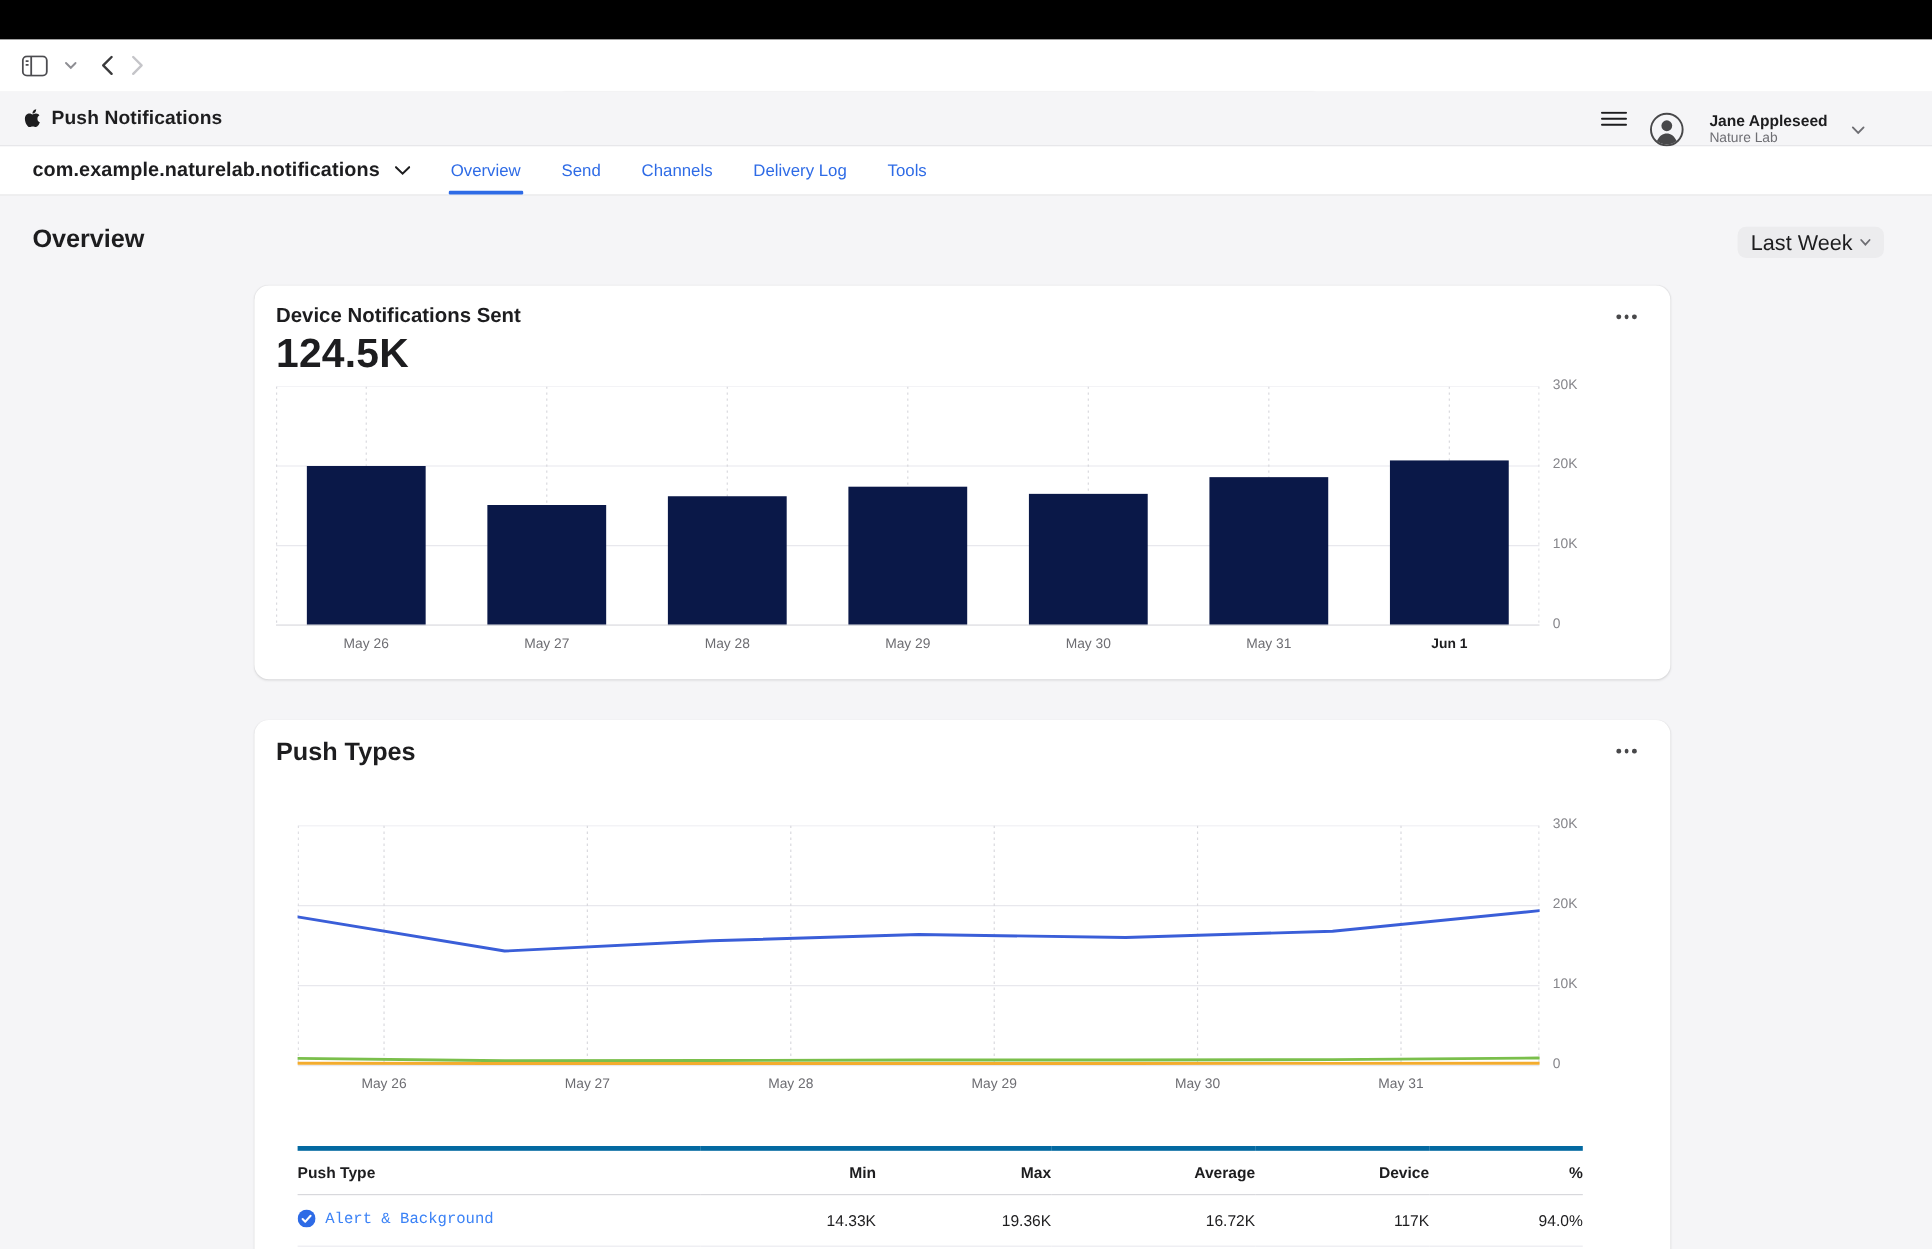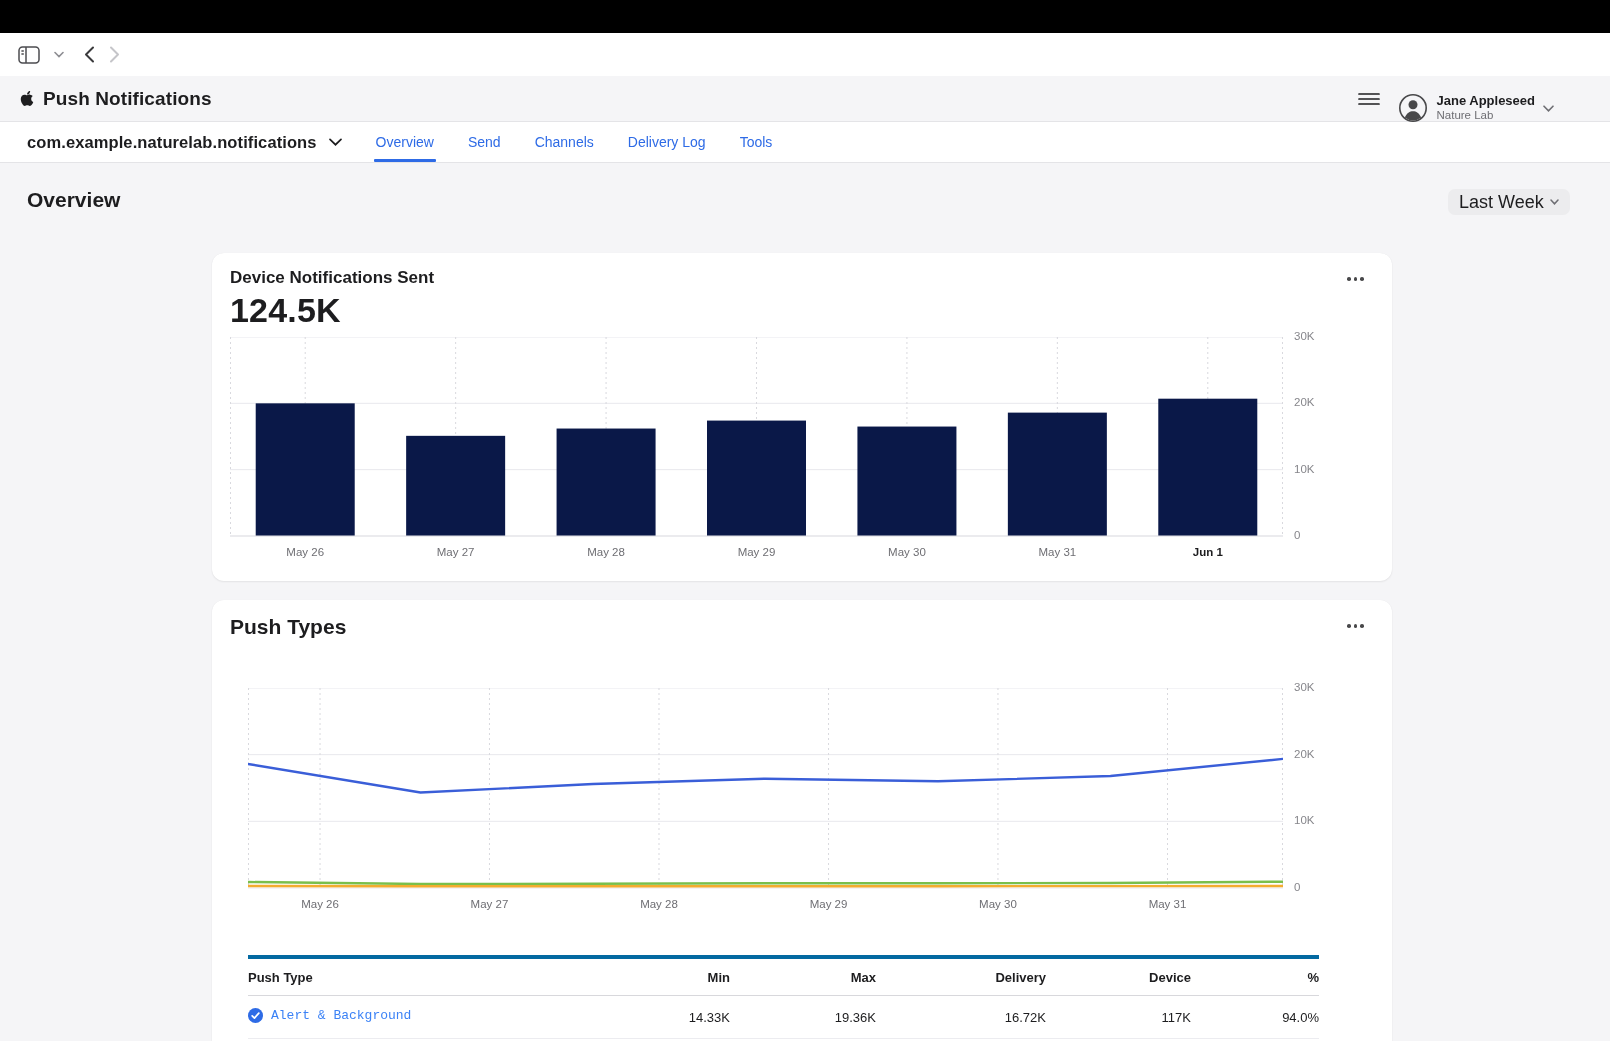--- a/index.html
+++ b/index.html
@@ -15,44 +15,44 @@
   .icon-btn { display:flex; align-items:center; justify-content:center; background:none; border:none; cursor:pointer; padding:0; }
   .url-pill { position:absolute; left:463px; top:43px; width:639px; height:28px; background:#fff;
     border:1px solid #e4e4e7; border-radius:9px; box-shadow:0 1px 2px rgba(0,0,0,.05);
     display:flex; align-items:center; padding:0 9px; }
   .url-center { flex:1; display:flex; align-items:center; justify-content:center; gap:6px; font-size:13px; color:#1d1d1f; }
   .tb-right { position:absolute; right:58px; top:33px; height:43px; display:flex; align-items:center; gap:20px; }
   
   .app-header { position:absolute; top:76px; left:0; width:100%; height:46px; background:#f5f5f7;
     border-bottom:1px solid #e4e4e7; display:flex; align-items:center; }
   .brand { display:flex; align-items:center; gap:9px; margin-left:20px; }
-  .brand-title { font-size:19px; font-weight:700; letter-spacing:.1px; }
+  .brand-title { font-size:16px; font-weight:700; letter-spacing:.1px; }
   .hdr-right { position:absolute; right:56px; top:0; height:46px; display:flex; align-items:center; gap:18px; }
-  .user-chip { display:flex; align-items:center; gap:8px; cursor:pointer;margin-top:18px; }
+  .user-chip { display:flex; align-items:center; gap:20px; cursor:pointer;margin-top:18px; }
   .user-names { display:flex; flex-direction:column; line-height:1.15; }
   .user-name { font-size:13px; font-weight:700; }
   .user-org { font-size:11.5px; color:#6e6e73; }
   
   .subnav { position:absolute; top:122px; left:0; width:100%; height:41px; background:#fff;
     border-bottom:1px solid #e4e4e7; display:flex; align-items:center; }
   .bundle { display:flex; align-items:center; gap:12px; margin-left:27px; cursor:pointer; }
   .bundle-id { font-size:16.5px; font-weight:700; letter-spacing:.1px; }
   .tabs { display:flex; align-items:center; gap:34px; margin-left:34px; height:100%; }
   .tab { font-size:14px; color:#2e6be6; text-decoration:none; height:100%; display:flex; align-items:center;
     position:relative; cursor:pointer; }
   .tab.active::after { content:""; position:absolute; left:-2px; right:-2px; bottom:0; height:3px; background:#2e6be6; border-radius:1px; }
   
   .page-title { position:absolute; left:27px; top:188px; font-size:21px; font-weight:700; }
   .range-btn { position:absolute; left:1448px; top:189px; height:26px; padding:0 11px; background:#ececee;
     border:none; border-radius:7px; font-size:18px; color:#1d1d1f; font-family:inherit;
     display:flex; align-items:center; gap:6px; cursor:pointer; }
   
   .card { position:absolute; left:212px; width:1180px; background:#fff; border-radius:12px;
     box-shadow:0 1px 2px rgba(0,0,0,.07), 0 0 1px rgba(0,0,0,.06); }
-  .card-device { top:253px; height:328px; }
+  .card-device { top:238px; height:328px; }
   .card-push   { top:600px; height:620px; }
   .ellipsis-btn { position:absolute; right:24px; top:20px; display:flex; gap:3px; background:none; border:none; cursor:pointer; padding:4px; }
   .ellipsis-btn i { width:3.6px; height:3.6px; border-radius:50%; background:#48484a; }
   .card-title-sm { position:absolute; left:18px; top:15px; font-size:17px; font-weight:700; }
   .card-value { position:absolute; left:18px; top:38px; font-size:34px; font-weight:700; letter-spacing:.2px; }
   .card-title-lg { position:absolute; left:18px; top:15px; font-size:21px; font-weight:700; }
   .card-sub { position:absolute; left:18px; top:48px; font-size:13px; color:#494950; }
   
   .chart { position:absolute; }
   #bar-chart  { left:18px; top:84px; width:1113px; height:232px; }
@@ -294,21 +294,21 @@
         <col class="col-num">
         <col class="col-avg">
         <col class="col-tot">
         <col class="col-pct">
       </colgroup>
     <thead>
         <tr id="pt-head">
           <th>Push Type</th>
           <th>Min</th>
           <th>Max</th>
-          <th>Delivery</th>
+          <th>Average</th>
           <th>Device</th>
           <th>%</th>
         </tr>
       </thead>
     <tbody id="pt-body">
         <tr>
           <td><a class="pt-link">
               <svg width="15" height="15" viewBox="0 0 14 14">
                 <circle cx="7" cy="7" r="7" fill="#2e6be6"></circle>
                 <path d="M3.9 7.3l2.1 2.1 4.1-4.6" fill="none" stroke="#fff" stroke-width="1.6" stroke-linecap="round" stroke-linejoin="round"></path>

